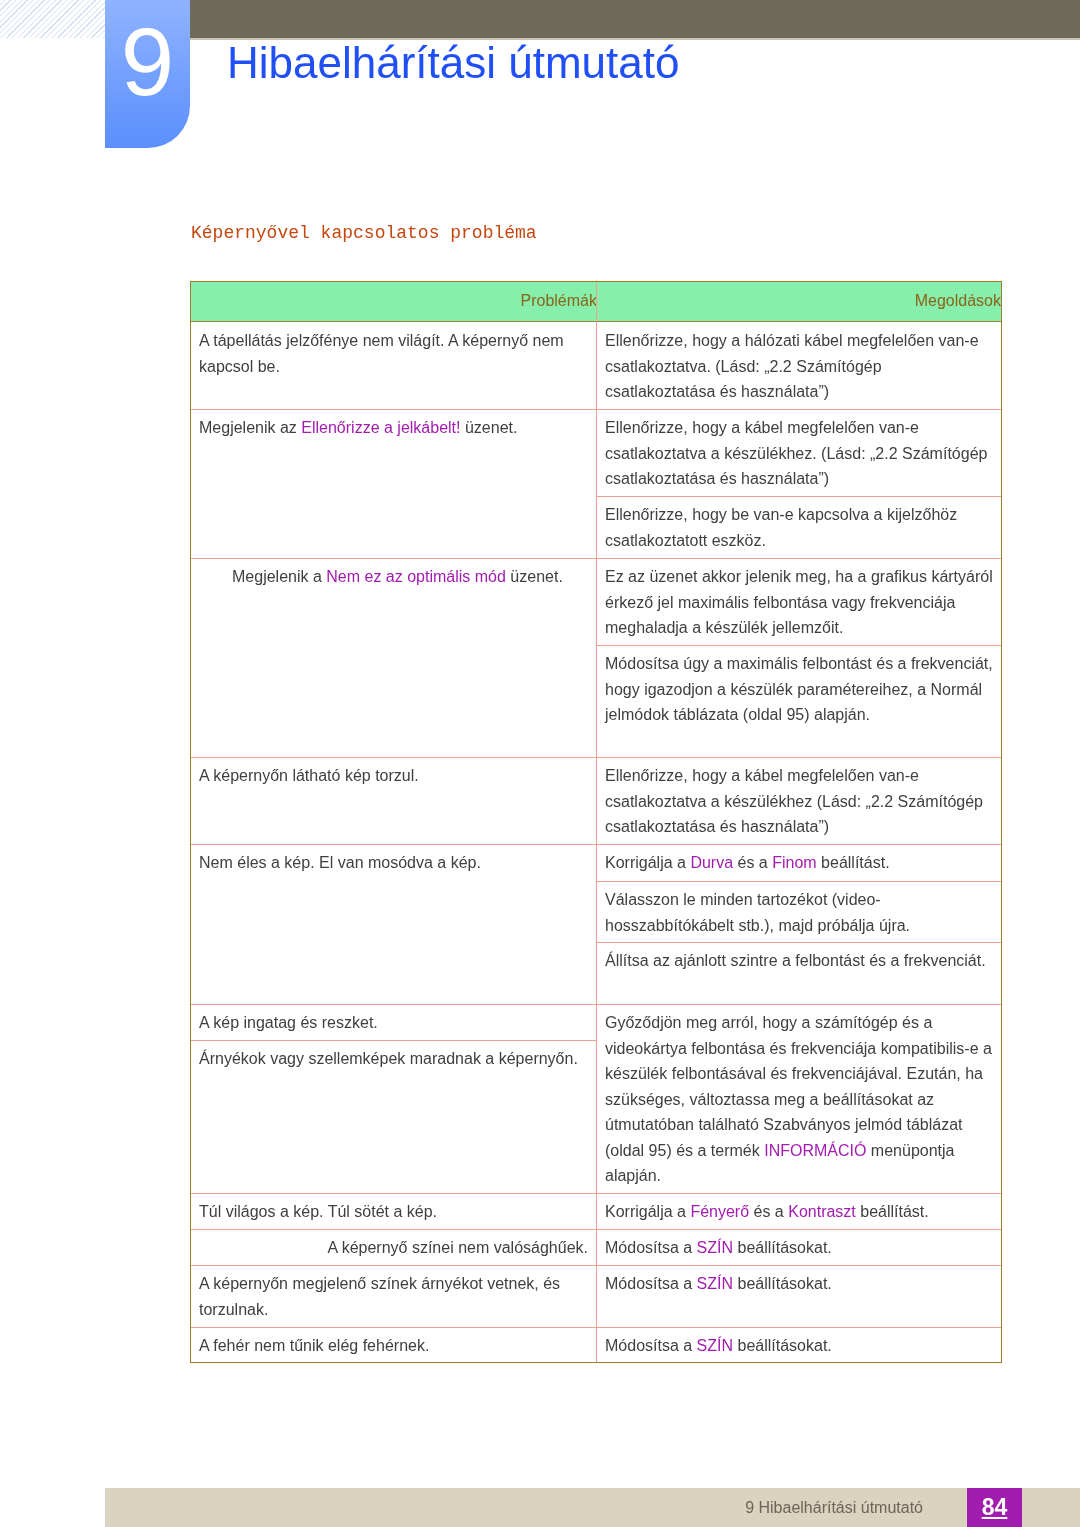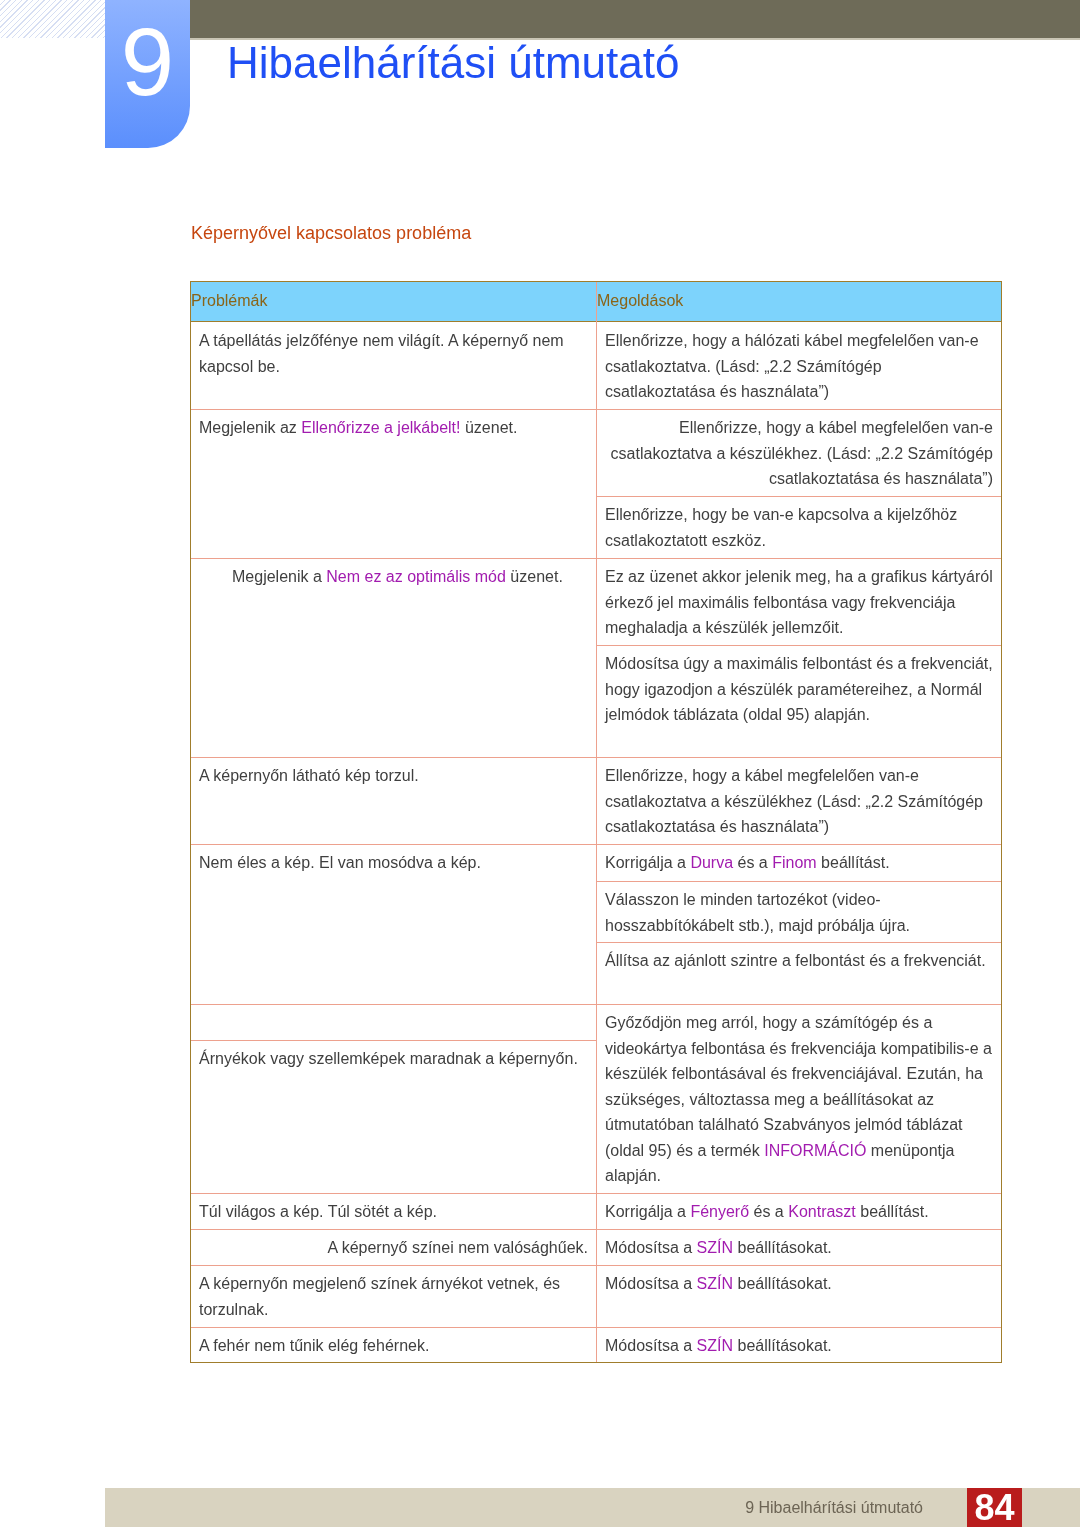--- a/index.html
+++ b/index.html
@@ -27,51 +27,51 @@
     position: absolute; left: 190px; top: 0; width: 890px; height: 38px;
     background: #6e6b58;
     border-bottom: 2px solid #c9c5b4;
   }
   .chapter-title {
     position: absolute; left: 227px; top: 40px;
     font-size: 44px; line-height: 46px; color: #1f4ff5;
   }
   .section-title {
     position: absolute; left: 191px; top: 221px;
-    font-size: 18px; line-height: 24px; color: #c6460f;
+    font-size: 18px; line-height: 24px; color: #c6460f; font-family: Liberation Mono, monospace;
   }
   .tbl {
     position: absolute; left: 190px; top: 281px; width: 812px; height: 1082px;
     border: 1px solid #a07d2c; box-sizing: border-box;
   }
   .hdr {
-    position: absolute; top: 0; height: 40px; background: #7dd3fc;
+    position: absolute; top: 0; height: 40px; background: #86efac;
     border-bottom: 1px solid #a07d2c; box-sizing: border-box;
-    color: #8a6418; font-size: 16px; line-height: 38px; text-align: left;
+    color: #8a6418; font-size: 16px; line-height: 38px; text-align: right;
   }
   .cell {
     position: absolute; box-sizing: border-box;
     padding: 6px 8px 0 8px;
     font-size: 16px; line-height: 25.5px; color: #3f3f3f;
   }
   .hline { position: absolute; height: 1px; background: #eda18e; }
   .vline { position: absolute; width: 1px; background: #eda18e; }
   .hl { color: #a21caf; }
   .footer-bar {
     position: absolute; left: 105px; top: 1488px; width: 975px; height: 39px;
     background: #d9d3c0;
   }
   .footer-text {
     position: absolute; right: 157px; top: 1488px; height: 39px; line-height: 39px;
     font-size: 16px; color: #6c6454;
   }
   .page-num {
     position: absolute; left: 967px; top: 1488px; width: 55px; height: 39px;
-    background: #b91c1c; color: #ffffff; font-weight: bold;
-    font-size: 36px; line-height: 39px; text-align: center;
+    background: #a21caf; color: #ffffff; font-weight: bold;
+    font-size: 23px; line-height: 39px; text-align: center; text-decoration: underline;
   }
 </style>
 </head>
 <body>
 
 <div class="hatch"></div>
 <div class="header-bar"></div>
 <div class="chapter-tab">
   <div class="chapter-num">9</div>
 </div>
@@ -80,39 +80,40 @@
 <div class="section-title">Képernyővel kapcsolatos probléma</div>
 
 <div class="tbl" id="tbl">
   <div class="hdr" style="left:0;width:406px;">Problémák</div>
   <div class="hdr" style="left:406px;width:404px;">Megoldások</div>
   <div class="vline" style="left:405px;top:0;height:1080px;"></div>
 <div class="cell" style="left: 0px; width: 405px; top: 40px; height: 87px;"><span>A tápellátás jelzőfénye nem világít. A képernyő nem kapcsol be.</span></div>
     <div class="cell" style="left: 406px; width: 404px; top: 40px; height: 87px;"><span>Ellenőrizze, hogy a hálózati kábel megfelelően van-e csatlakoztatva. (Lásd: „2.2 Számítógép csatlakoztatása és használata”)</span></div>
     <div class="hline" style="top: 127px; left: 0px; width: 810px;"></div>
     <div class="cell" style="left: 0px; width: 405px; top: 127px; height: 149px;"><span>Megjelenik az </span><span class="hl">Ellenőrizze a jelkábelt!</span><span> üzenet.</span></div>
-    <div class="cell" style="left: 406px; width: 404px; top: 127px; height: 87px; text-align: right;"><span>Ellenőrizze, hogy a kábel megfelelően van-e csatlakoztatva a készülékhez. (Lásd: „2.2 Számítógép csatlakoztatása és használata”)</span></div>
+    <div class="cell" style="left: 406px; width: 404px; top: 127px; height: 87px;"><span>Ellenőrizze, hogy a kábel megfelelően van-e csatlakoztatva a készülékhez. (Lásd: „2.2 Számítógép csatlakoztatása és használata”)</span></div>
     <div class="cell" style="left: 406px; width: 404px; top: 214px; height: 62px;"><span>Ellenőrizze, hogy be van-e kapcsolva a kijelzőhöz csatlakoztatott eszköz.</span></div>
     <div class="hline" style="top: 214px; left: 406px; width: 404px;"></div>
     <div class="hline" style="top: 276px; left: 0px; width: 810px;"></div>
     <div class="cell" style="left: 0px; width: 405px; top: 276px; height: 199px; margin-left: 33px;"><span>Megjelenik a </span><span class="hl">Nem ez az optimális mód</span><span> üzenet.</span></div>
     <div class="cell" style="left: 406px; width: 404px; top: 276px; height: 87px;"><span>Ez az üzenet akkor jelenik meg, ha a grafikus kártyáról érkező jel maximális felbontása vagy frekvenciája meghaladja a készülék jellemzőit.</span></div>
     <div class="cell" style="left: 406px; width: 404px; top: 363px; height: 112px;"><span>Módosítsa úgy a maximális felbontást és a frekvenciát, hogy igazodjon a készülék paramétereihez, a Normál jelmódok táblázata (oldal 95) alapján.</span></div>
     <div class="hline" style="top: 363px; left: 406px; width: 404px;"></div>
     <div class="hline" style="top: 475px; left: 0px; width: 810px;"></div>
     <div class="cell" style="left: 0px; width: 405px; top: 475px; height: 87px;"><span>A képernyőn látható kép torzul.</span></div>
     <div class="cell" style="left: 406px; width: 404px; top: 475px; height: 87px;"><span>Ellenőrizze, hogy a kábel megfelelően van-e csatlakoztatva a készülékhez (Lásd: „2.2 Számítógép csatlakoztatása és használata”)</span></div>
     <div class="hline" style="top: 562px; left: 0px; width: 810px;"></div>
     <div class="cell" style="left: 0px; width: 405px; top: 562px; height: 160px;"><span>Nem éles a kép. El van mosódva a kép.</span></div>
     <div class="cell" style="left: 406px; width: 404px; top: 562px; height: 37px;"><span>Korrigálja a </span><span class="hl">Durva</span><span> és a </span><span class="hl">Finom</span><span> beállítást.</span></div>
     <div class="cell" style="left: 406px; width: 404px; top: 599px; height: 61px;"><span>Válasszon le minden tartozékot (video-hosszabbítókábelt stb.), majd próbálja újra.</span></div>
     <div class="cell" style="left: 406px; width: 404px; top: 660px; height: 62px;"><span>Állítsa az ajánlott szintre a felbontást és a frekvenciát.</span></div>
     <div class="hline" style="top: 599px; left: 406px; width: 404px;"></div>
     <div class="hline" style="top: 660px; left: 406px; width: 404px;"></div>
     <div class="hline" style="top: 722px; left: 0px; width: 810px;"></div>
+    <div class="cell" style="left: 0px; width: 405px; top: 722px; height: 36px;"><span>A kép ingatag és reszket.</span></div>
     <div class="cell" style="left: 0px; width: 405px; top: 758px; height: 153px;"><span>Árnyékok vagy szellemképek maradnak a képernyőn.</span></div>
     <div class="cell" style="left: 406px; width: 404px; top: 722px; height: 189px;"><span>Győződjön meg arról, hogy a számítógép és a videokártya felbontása és frekvenciája kompatibilis-e a készülék felbontásával és frekvenciájával. Ezután, ha szükséges, változtassa meg a beállításokat az útmutatóban található Szabványos jelmód táblázat (oldal 95) és a termék </span><span class="hl">INFORMÁCIÓ</span><span> menüpontja alapján.</span></div>
     <div class="hline" style="top: 758px; left: 0px; width: 405px;"></div>
     <div class="hline" style="top: 911px; left: 0px; width: 810px;"></div>
     <div class="cell" style="left: 0px; width: 405px; top: 911px; height: 36px;"><span>Túl világos a kép. Túl sötét a kép.</span></div>
     <div class="cell" style="left: 406px; width: 404px; top: 911px; height: 36px;"><span>Korrigálja a </span><span class="hl">Fényerő</span><span> és a </span><span class="hl">Kontraszt</span><span> beállítást.</span></div>
     <div class="hline" style="top: 947px; left: 0px; width: 810px;"></div>
     <div class="cell" style="left: 0px; width: 405px; top: 947px; height: 36px; text-align: right;"><span>A képernyő színei nem valósághűek.</span></div>
     <div class="cell" style="left: 406px; width: 404px; top: 947px; height: 36px;"><span>Módosítsa a </span><span class="hl">SZÍN</span><span> beállításokat.</span></div>
     <div class="hline" style="top: 983px; left: 0px; width: 810px;"></div>

